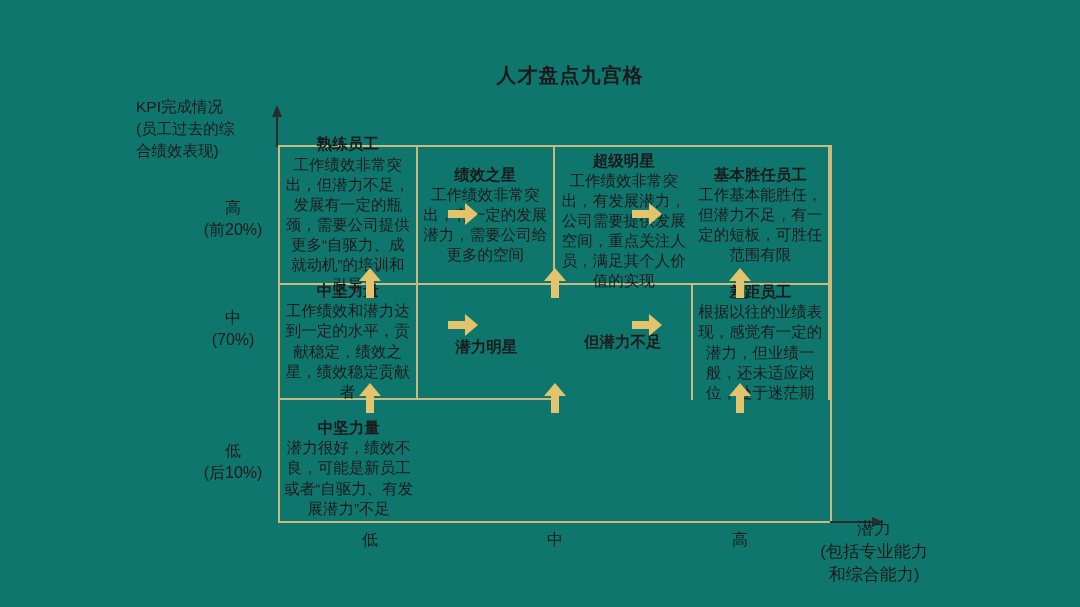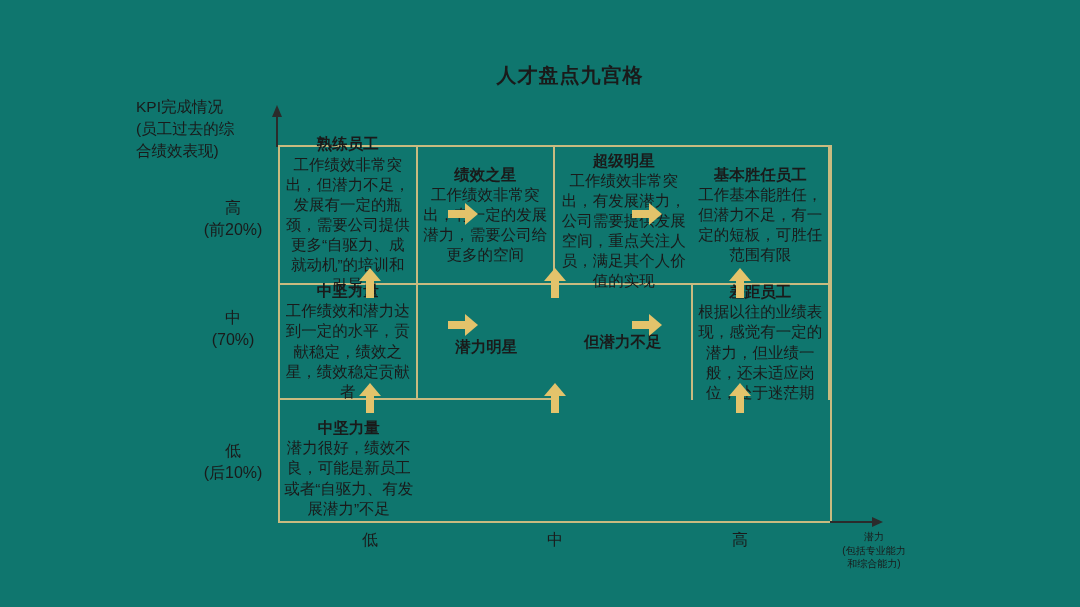--- a/index.html
+++ b/index.html
@@ -35,22 +35,22 @@
   .arrow-up .shaft{position:absolute;top:13px;left:7px;width:8px;height:17px;background:var(--arrow);}
   .arrow-right{position:absolute;width:30px;height:22px;}
   .arrow-right .head{position:absolute;right:0;top:0;width:0;height:0;
       border-top:11px solid transparent;border-bottom:11px solid transparent;
       border-left:13px solid var(--arrow);}
   .arrow-right .shaft{position:absolute;left:0;top:7px;width:17px;height:8px;background:var(--arrow);}
 
   .x-tick{position:absolute;top:530px;width:80px;text-align:center;font-size:16px;}
   .x-tick-0{left:330px;} .x-tick-1{left:515px;} .x-tick-2{left:700px;}
 
-  .x-axis-label{position:absolute;left:818px;top:530px;width:112px;text-align:center;
-                font-size:10px;line-height:1.35;white-space:pre-line;}
+  .x-axis-label{position:absolute;left:818px;top:518px;width:112px;text-align:center;
+                font-size:17px;line-height:1.35;white-space:pre-line;}
 
   .axis-svg{position:absolute;}
 
   .watermark{position:absolute;left:8px;top:562px;display:flex;align-items:center;gap:6px;
              color:var(--watermark);margin-top:44px;}
   .watermark-text{font-size:24px;font-weight:bold;letter-spacing:2px;}
 </style>
 </head>
 <body>
 

